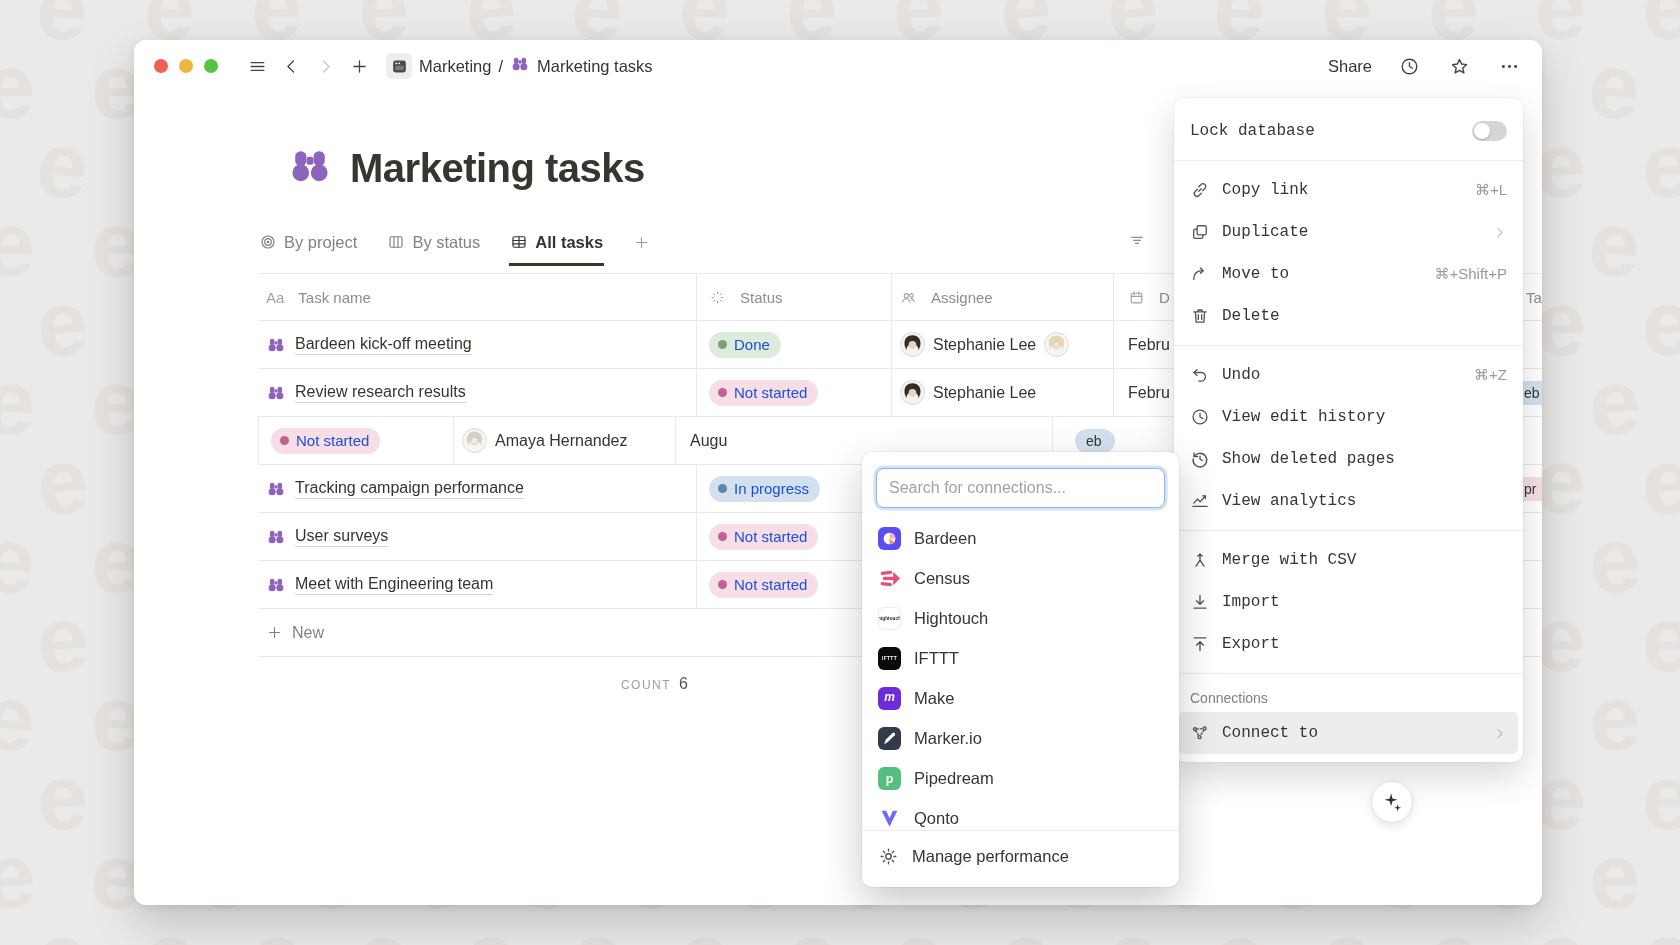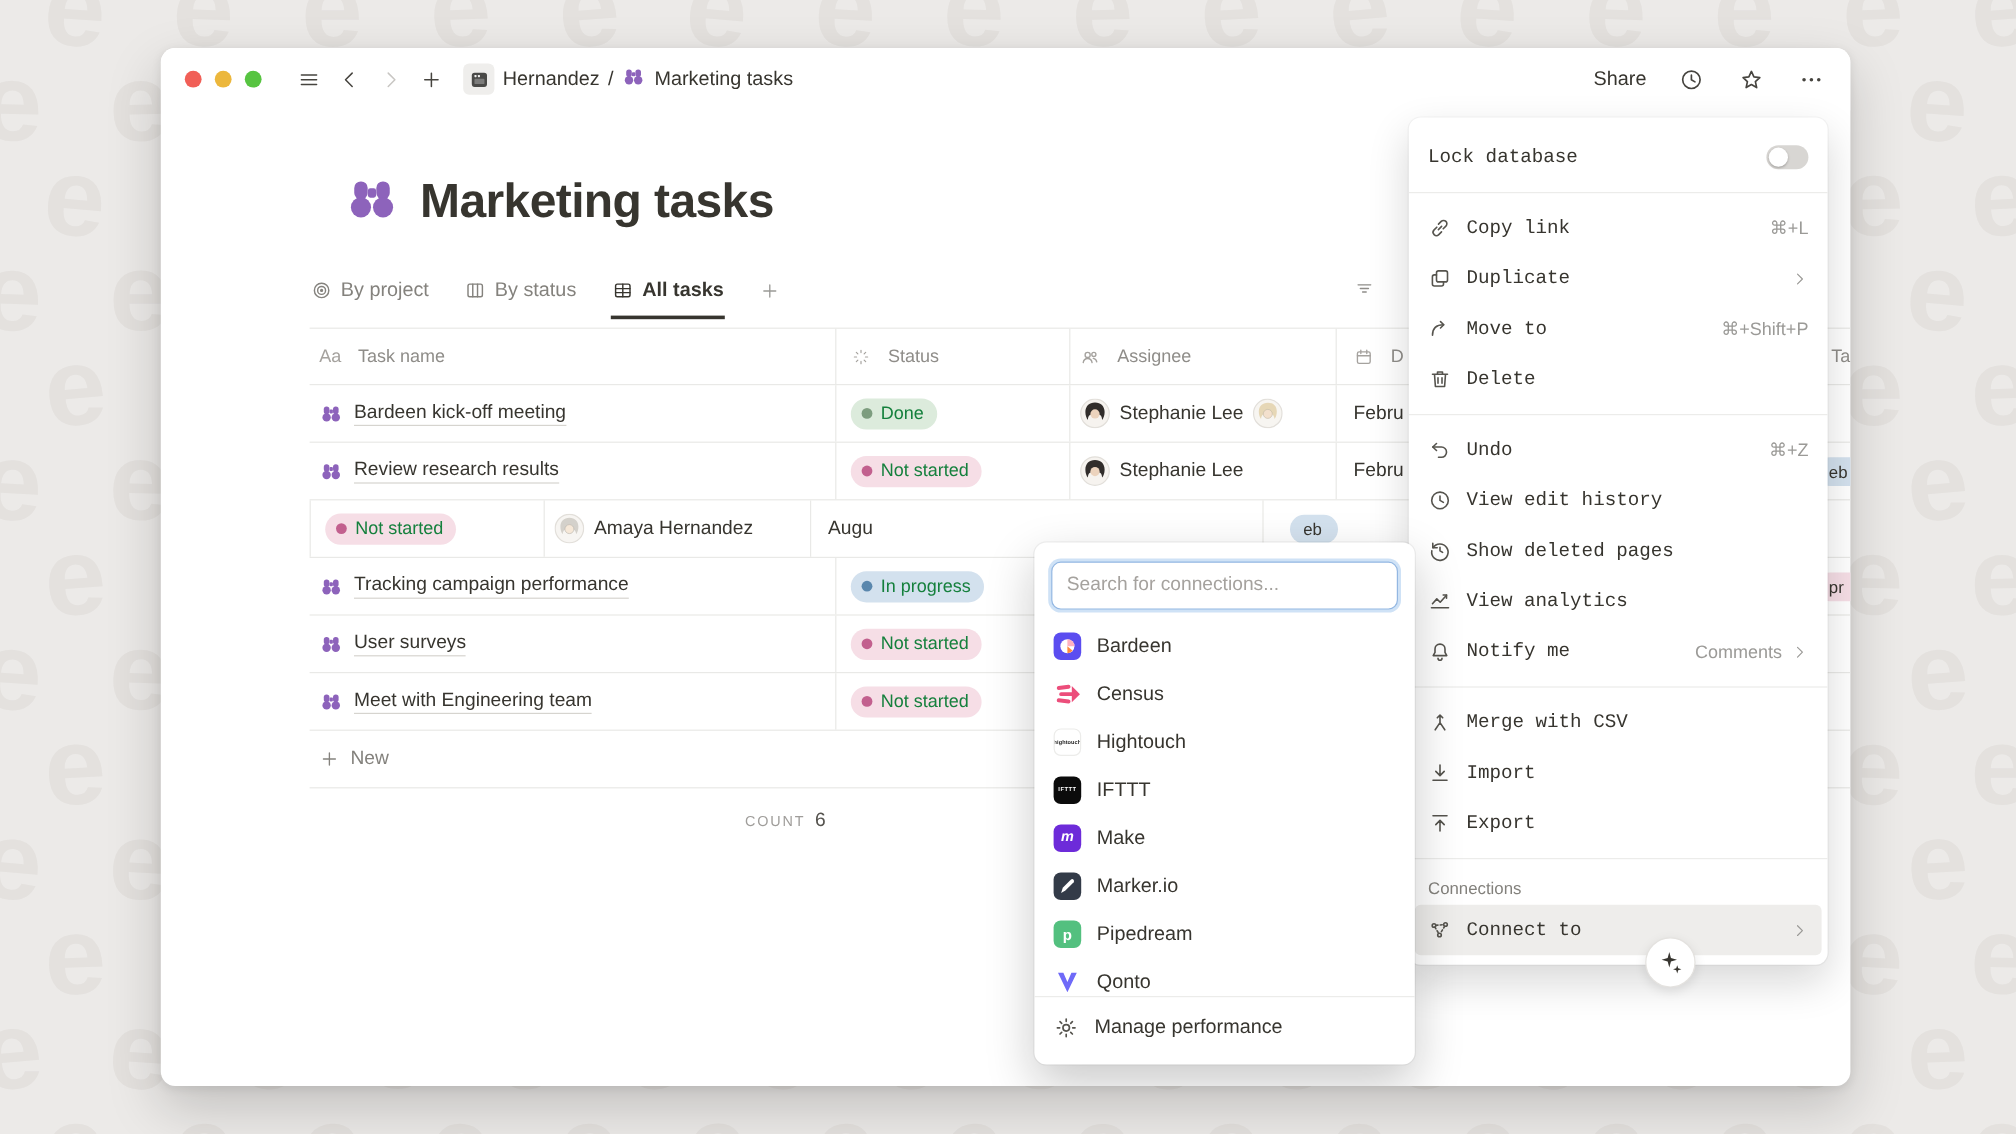--- a/index.html
+++ b/index.html
@@ -64,21 +64,21 @@
   .c2 { width:222px; border-left:1px solid #e9e9e7; padding-left:8px; }
   .c3 { width:377px; border-left:1px solid #e9e9e7; padding-left:14px; }
   .c4 { flex:1; border-left:1px solid #e9e9e7; padding-left:35px; position:relative; }
   .thead .hico { display:flex; align-items:center; gap:7px; }
   .thead svg { width:17px; height:17px; }
   .thead .aa { font-size:15px; color:#a5a29e; margin-right:7px; }
   .row-binoc svg { width:20px; height:20px; }
   .task-label { margin-left:9px; font-weight:500; color:#37352f;
     border-bottom:1px solid #d6d4cf; padding-bottom:1px; }
   .pill { display:inline-flex; align-items:center; gap:7px; height:26px; border-radius:13px;
-    padding:0 11px 0 9px; font-size:15px; color:#15803d; }
+    padding:0 11px 0 9px; font-size:15px; color:#1d4ed8; }
   .pill .dot { width:9px; height:9px; border-radius:50%; }
   .pill.green { background:#dcebdc; } .pill.green .dot{ background:#7d9d7f; }
   .pill.pink { background:#f6dee6; } .pill.pink .dot{ background:#c2608e; }
   .pill.blue { background:#d3e1ee; } .pill.blue .dot{ background:#5a87ad; }
   .avatar { width:25px; height:25px; border-radius:50%; flex:0 0 auto; }
   .avatar svg { width:100%; height:100%; }
   .a-name { margin:0 8px; color:#37352f; }
   .date-txt { color:#37352f; white-space:nowrap; }
   .tagfrag { position:absolute; top:12px; height:24px; border-radius:12px;
     display:flex; align-items:center; font-size:14px; padding-left:11px; }
@@ -379,21 +379,21 @@
       </span>
     <div class="crumb">
       <span class="pageicon">
           <svg viewBox="0 0 24 24">
             <rect x="4" y="4.5" width="16" height="15" rx="3" fill="#4a4a48"></rect>
             <rect x="6.8" y="7" width="2.2" height="2.2" rx="0.6" fill="#fff" opacity="0.92"></rect>
             <rect x="10.4" y="7" width="2.2" height="2.2" rx="0.6" fill="#fff" opacity="0.92"></rect>
             <rect x="6.8" y="11" width="10.5" height="5.5" rx="1" fill="#fff" opacity="0.28"></rect>
           </svg>
         </span>
-      <span>Hernandez</span>
+      <span>Marketing</span>
       <span>/</span>
       <span class="binoc"><svg viewBox="0 0 24 24" fill="#8d63bb">
             <rect x="4.6" y="4.6" width="5.6" height="7.5" rx="2.7"></rect>
             <rect x="13.8" y="4.6" width="5.6" height="7.5" rx="2.7"></rect>
             <circle cx="7.4" cy="15.4" r="4.2"></circle>
             <circle cx="16.6" cy="15.4" r="4.2"></circle>
             <rect x="10.3" y="7.4" width="3.4" height="4" rx="1"></rect>
           </svg></span>
       <span>Marketing tasks</span>
     </div>
@@ -785,35 +785,20 @@
       <div class="m-item">
         <span class="mi">
           <svg viewBox="0 0 24 24" fill="none" stroke="currentColor" stroke-width="1.6" stroke-linecap="round" stroke-linejoin="round">
             <path d="M3.5 18.5h17"></path>
             <path d="M4.5 14.5l4.3-4.8 3.4 3.3 6.3-7"></path>
             <path d="M15.2 5.8h3.3v3.3"></path>
           </svg>
         </span>
         <span class="lbl">View analytics</span>
       </div>
-      <div class="m-item">
-        <span class="mi">
-          <svg viewBox="0 0 24 24" fill="none" stroke="currentColor" stroke-width="1.6" stroke-linecap="round" stroke-linejoin="round">
-            <path d="M12 4.5c-3 0-5 2.2-5 5v3.3L5.2 16h13.6L17 12.8V9.5c0-2.8-2-5-5-5z"></path>
-            <path d="M10 18.7a2 2 0 0 0 4 0"></path>
-          </svg>
-        </span>
-        <span class="lbl">Notify me</span>
-        <span class="acc">
-          <span>Comments</span>
-          <svg viewBox="0 0 24 24" fill="none" stroke="currentColor" stroke-width="1.6" stroke-linecap="round" stroke-linejoin="round">
-            <path d="M9.5 5.5l6.5 6.5-6.5 6.5"></path>
-          </svg>
-        </span>
-      </div>
       <div class="m-div"></div>
       <div class="m-item">
         <span class="mi">
           <svg viewBox="0 0 24 24" fill="none" stroke="currentColor" stroke-width="1.6" stroke-linecap="round" stroke-linejoin="round">
             <path d="M12 12.2V5M9.3 7.4L12 4.7l2.7 2.7M12 12.2l-4.8 7.2M12 12.2l4.8 7.2"></path>
           </svg>
         </span>
         <span class="lbl">Merge with CSV</span>
       </div>
       <div class="m-item">

